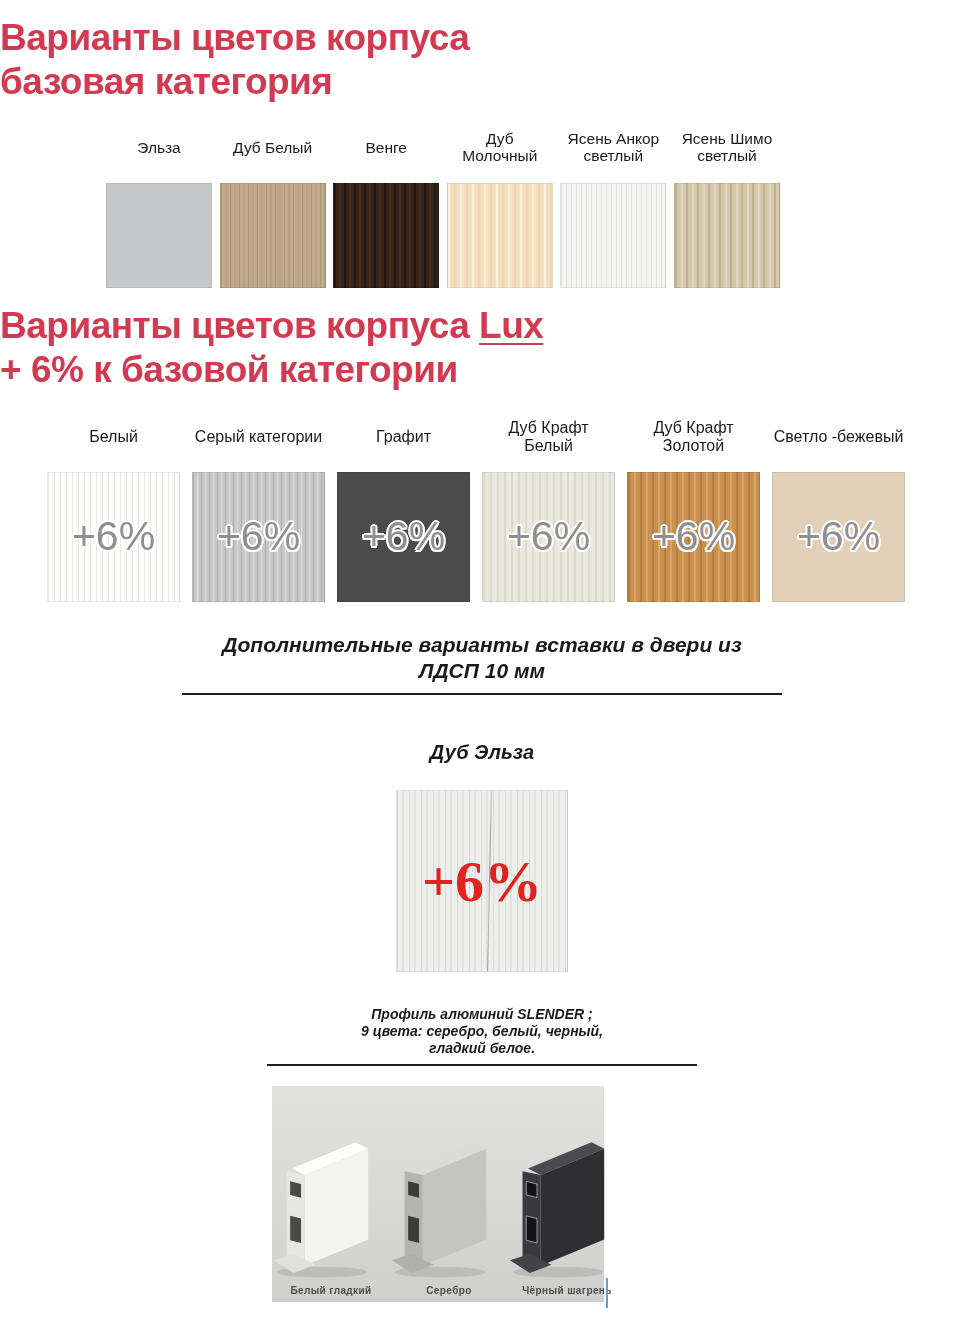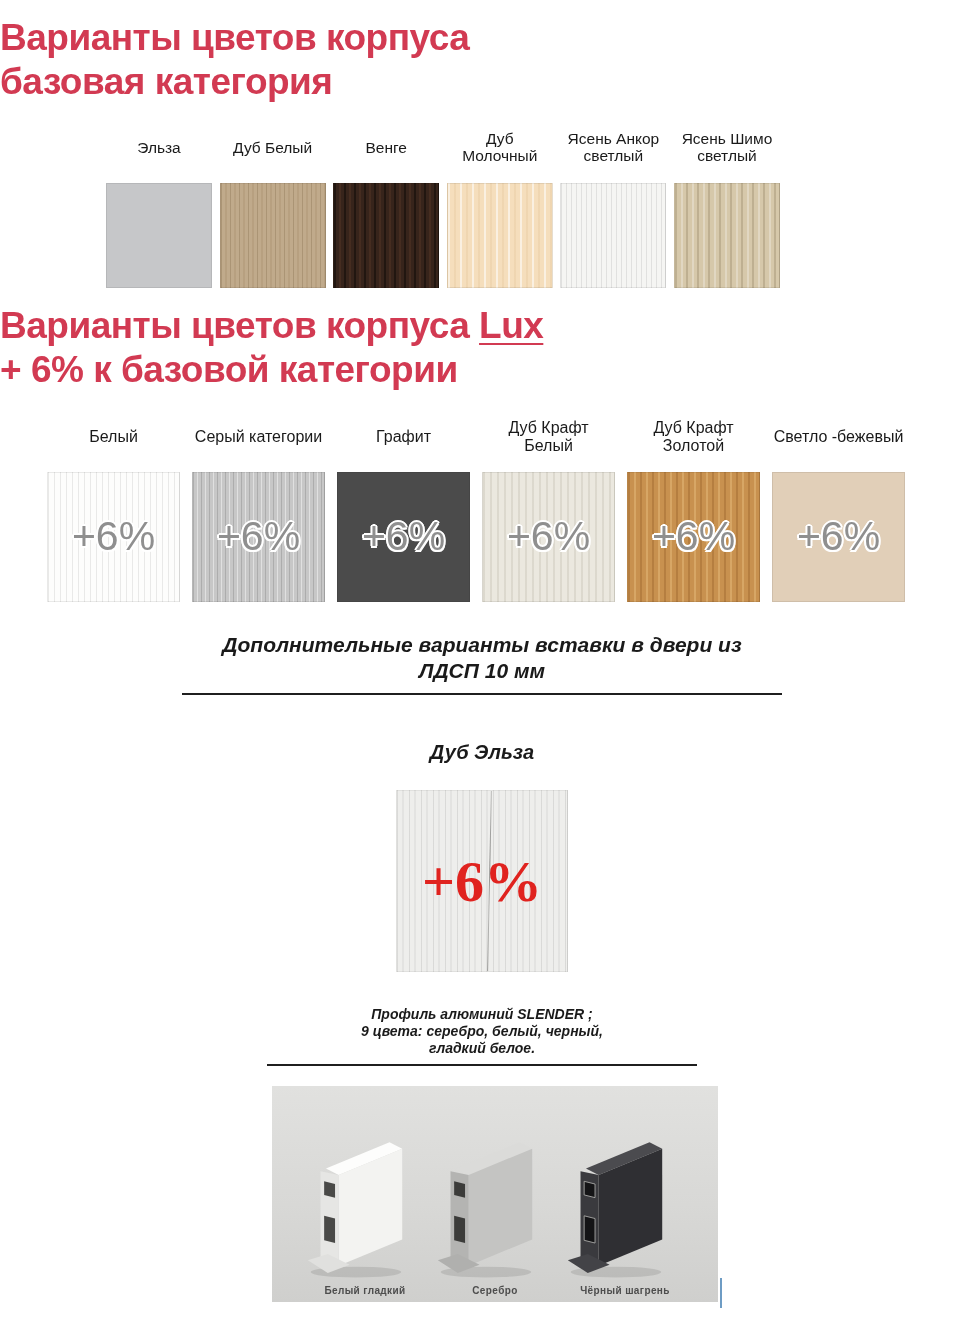--- a/index.html
+++ b/index.html
@@ -87,23 +87,23 @@
   .elza-swatch{width:172px;height:182px;margin:26px auto 0;position:relative;border:1px solid rgba(0,0,0,.06);box-sizing:border-box;}
   .elza-plus{
     position:absolute;inset:0;display:flex;align-items:center;justify-content:center;
     font-family:"Liberation Serif",serif;font-weight:700;font-size:58px;color:#e0231f;
   }
   .profile-heading{margin-top:34px;font-size:14px;line-height:1.22;}
   .rule-2{width:430px;margin-top:7px;}
 
   
   .photo{
-    position:relative;width:446px;height:216px;margin:20px 0 0 272px;
+    position:relative;width:332px;height:216px;margin:20px 0 0 272px;
     background:linear-gradient(180deg,#e1e1df 0%,#d8d8d6 55%,#cfcfcd 100%);
-    display:flex;justify-content:center;align-items:flex-end;
+    display:flex;justify-content:space-between;align-items:flex-end;
     padding-bottom:6px;box-sizing:border-box;
   }
   .profile-fig{display:flex;flex-direction:column;align-items:center;width:130px;}
   .profile-fig svg{width:118px;height:158px;}
   .profile-label{font-size:10px;font-weight:700;color:#4d4d4d;letter-spacing:.4px;margin-top:2px;white-space:nowrap;}
   .blue-line{position:absolute;right:-4px;bottom:-6px;width:2px;height:30px;background:#6e9cc4;}
 
   .shadow{fill:rgba(0,0,0,.10);}
   .p-white .face{fill:#f3f3f1}.p-white .top{fill:#fdfdfc}.p-white .cut{fill:#e6e6e4}
   .p-white .hole{fill:#4a4a48}.p-white .foot{fill:#e0e0de}

